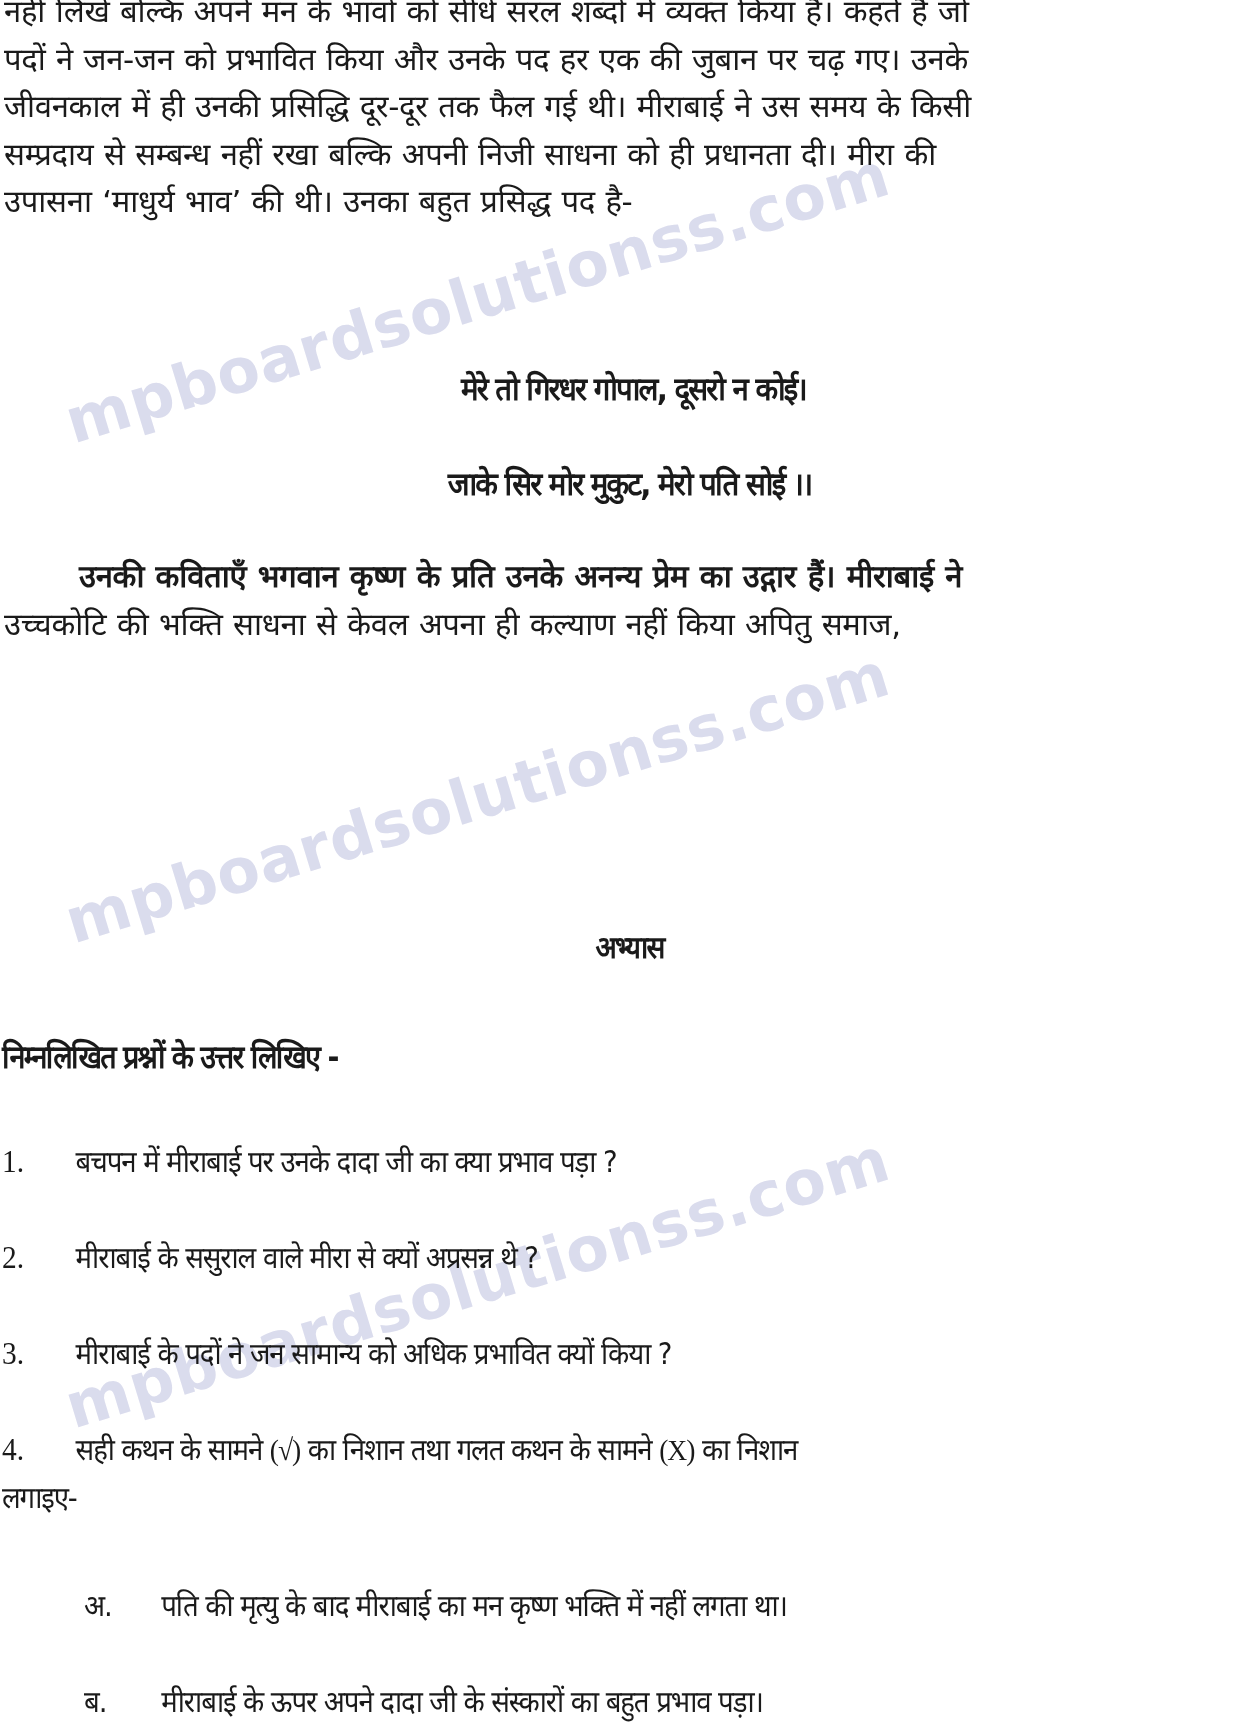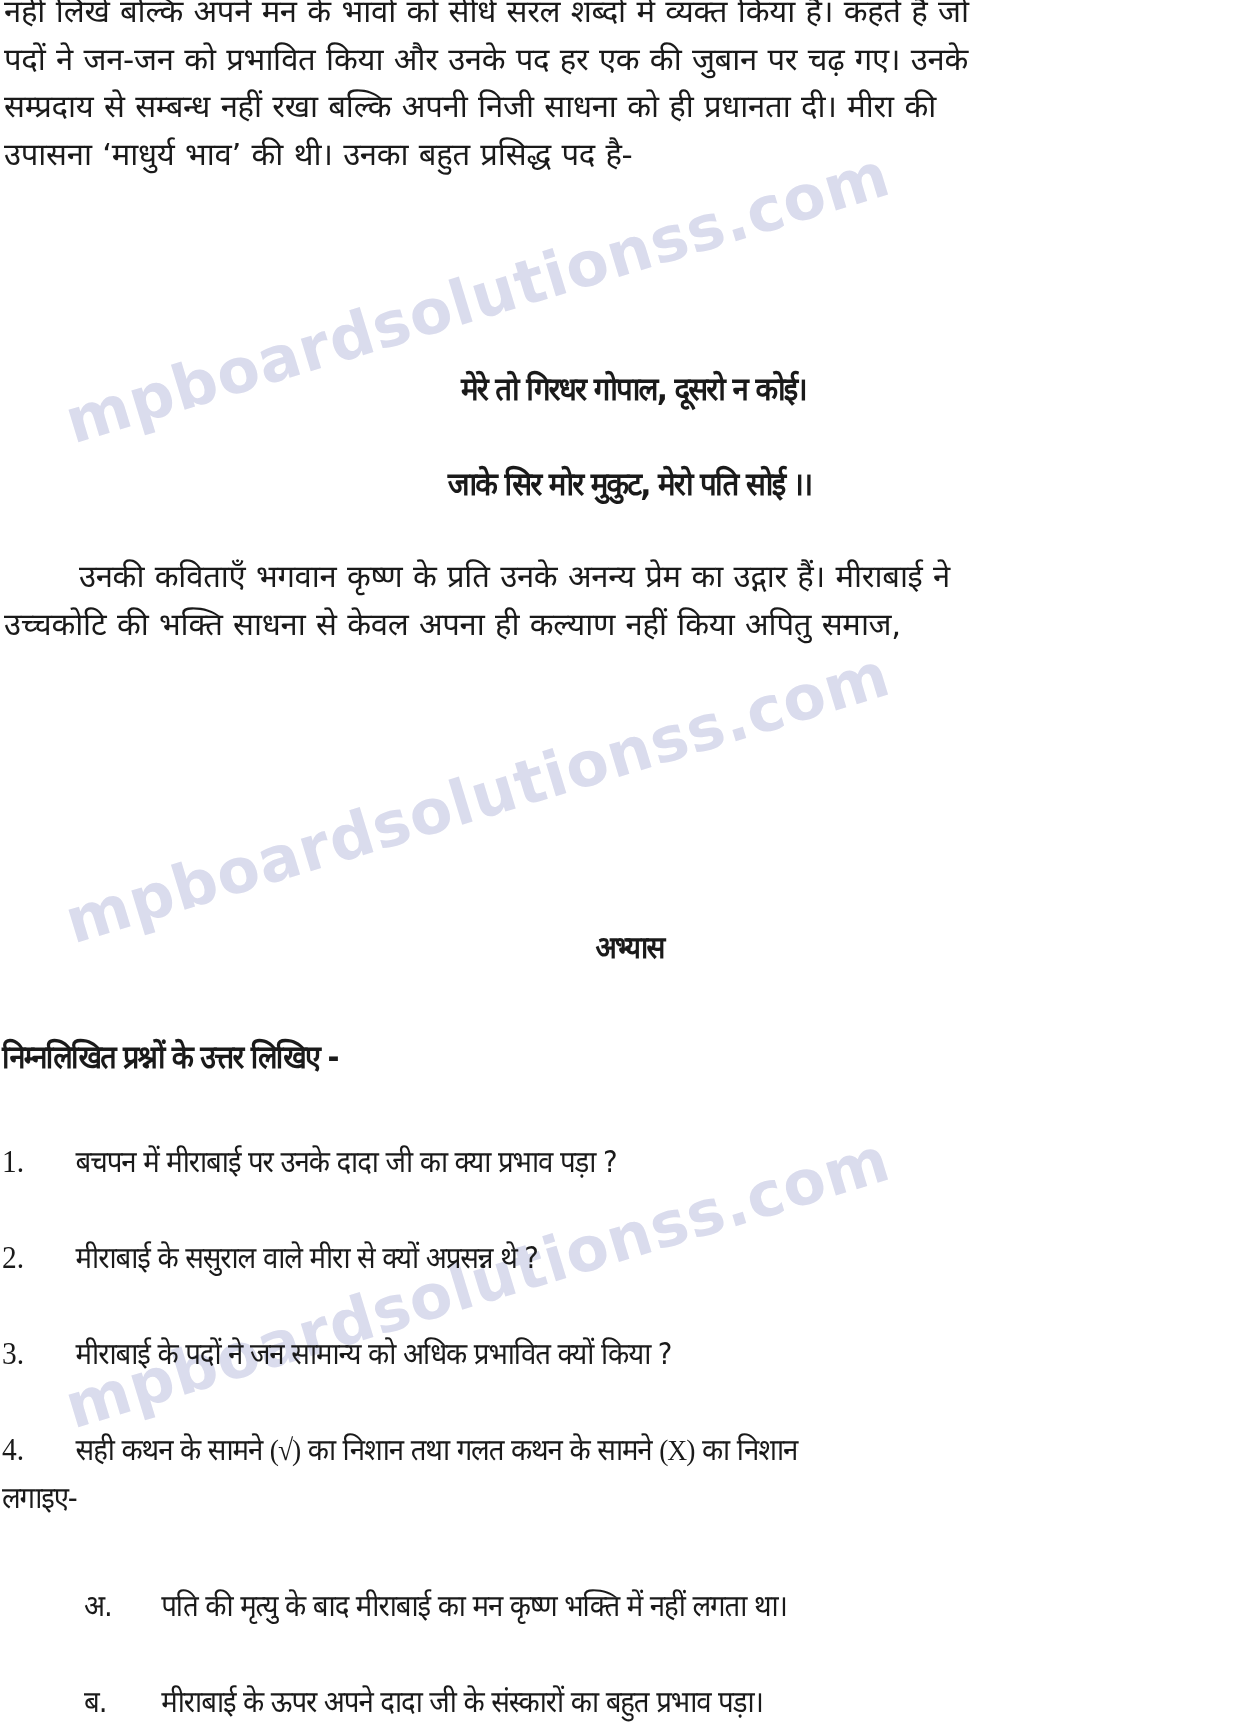--- a/index.html
+++ b/index.html
@@ -30,21 +30,21 @@
       line-height: 47.5px;
       letter-spacing: -0.3px;
       word-spacing: 1px;
     }
     .para .line {
       display: block;
       white-space: nowrap;
     }
     .p1 { top: -12px; }
     .p2 { top: 553px; }
-    .p2 .indent { padding-left: 75px; }
+    .p2 .indent { padding-left: 75px; font-weight: bold; }
 
     .verse {
       position: absolute;
       left: 0;
       width: 1259px;
       text-align: center;
       font-family: "DejaVu Sans", sans-serif;
       font-weight: bold;
       font-size: 32px;
       letter-spacing: -2px;
@@ -151,20 +151,21 @@
 
   <div class="watermark wm-1">mpboardsolutionss.com</div>
   <div class="watermark wm-2">mpboardsolutionss.com</div>
   <div class="watermark wm-3">mpboardsolutionss.com</div>
 
   <div class="content">
 
     <div class="para p1">
       <span class="line">नहीं लिखे बल्कि अपने मन के भावों को सीधे सरल शब्दों में व्यक्त किया है। कहते हैं जो</span>
       <span class="line">पदों ने जन-जन को प्रभावित किया और उनके पद हर एक की जुबान पर चढ़ गए। उनके</span>
+      <span class="line">जीवनकाल में ही उनकी प्रसिद्धि दूर-दूर तक फैल गई थी। मीराबाई ने उस समय के किसी</span>
       <span class="line">सम्प्रदाय से सम्बन्ध नहीं रखा बल्कि अपनी निजी साधना को ही प्रधानता दी। मीरा की</span>
       <span class="line">उपासना ‘माधुर्य भाव’ की थी। उनका बहुत प्रसिद्ध पद है-</span>
     </div>
 
     <div class="verse verse-1">मेरे तो गिरधर गोपाल, दूसरो न कोई।</div>
     <div class="verse verse-2">जाके सिर मोर मुकुट, मेरो पति सोई ।।</div>
 
     <div class="para p2">
       <span class="line indent">उनकी कविताएँ भगवान कृष्ण के प्रति उनके अनन्य प्रेम का उद्गार हैं। मीराबाई ने</span>
       <span class="line">उच्चकोटि की भक्ति साधना से केवल अपना ही कल्याण नहीं किया अपितु समाज,</span>

